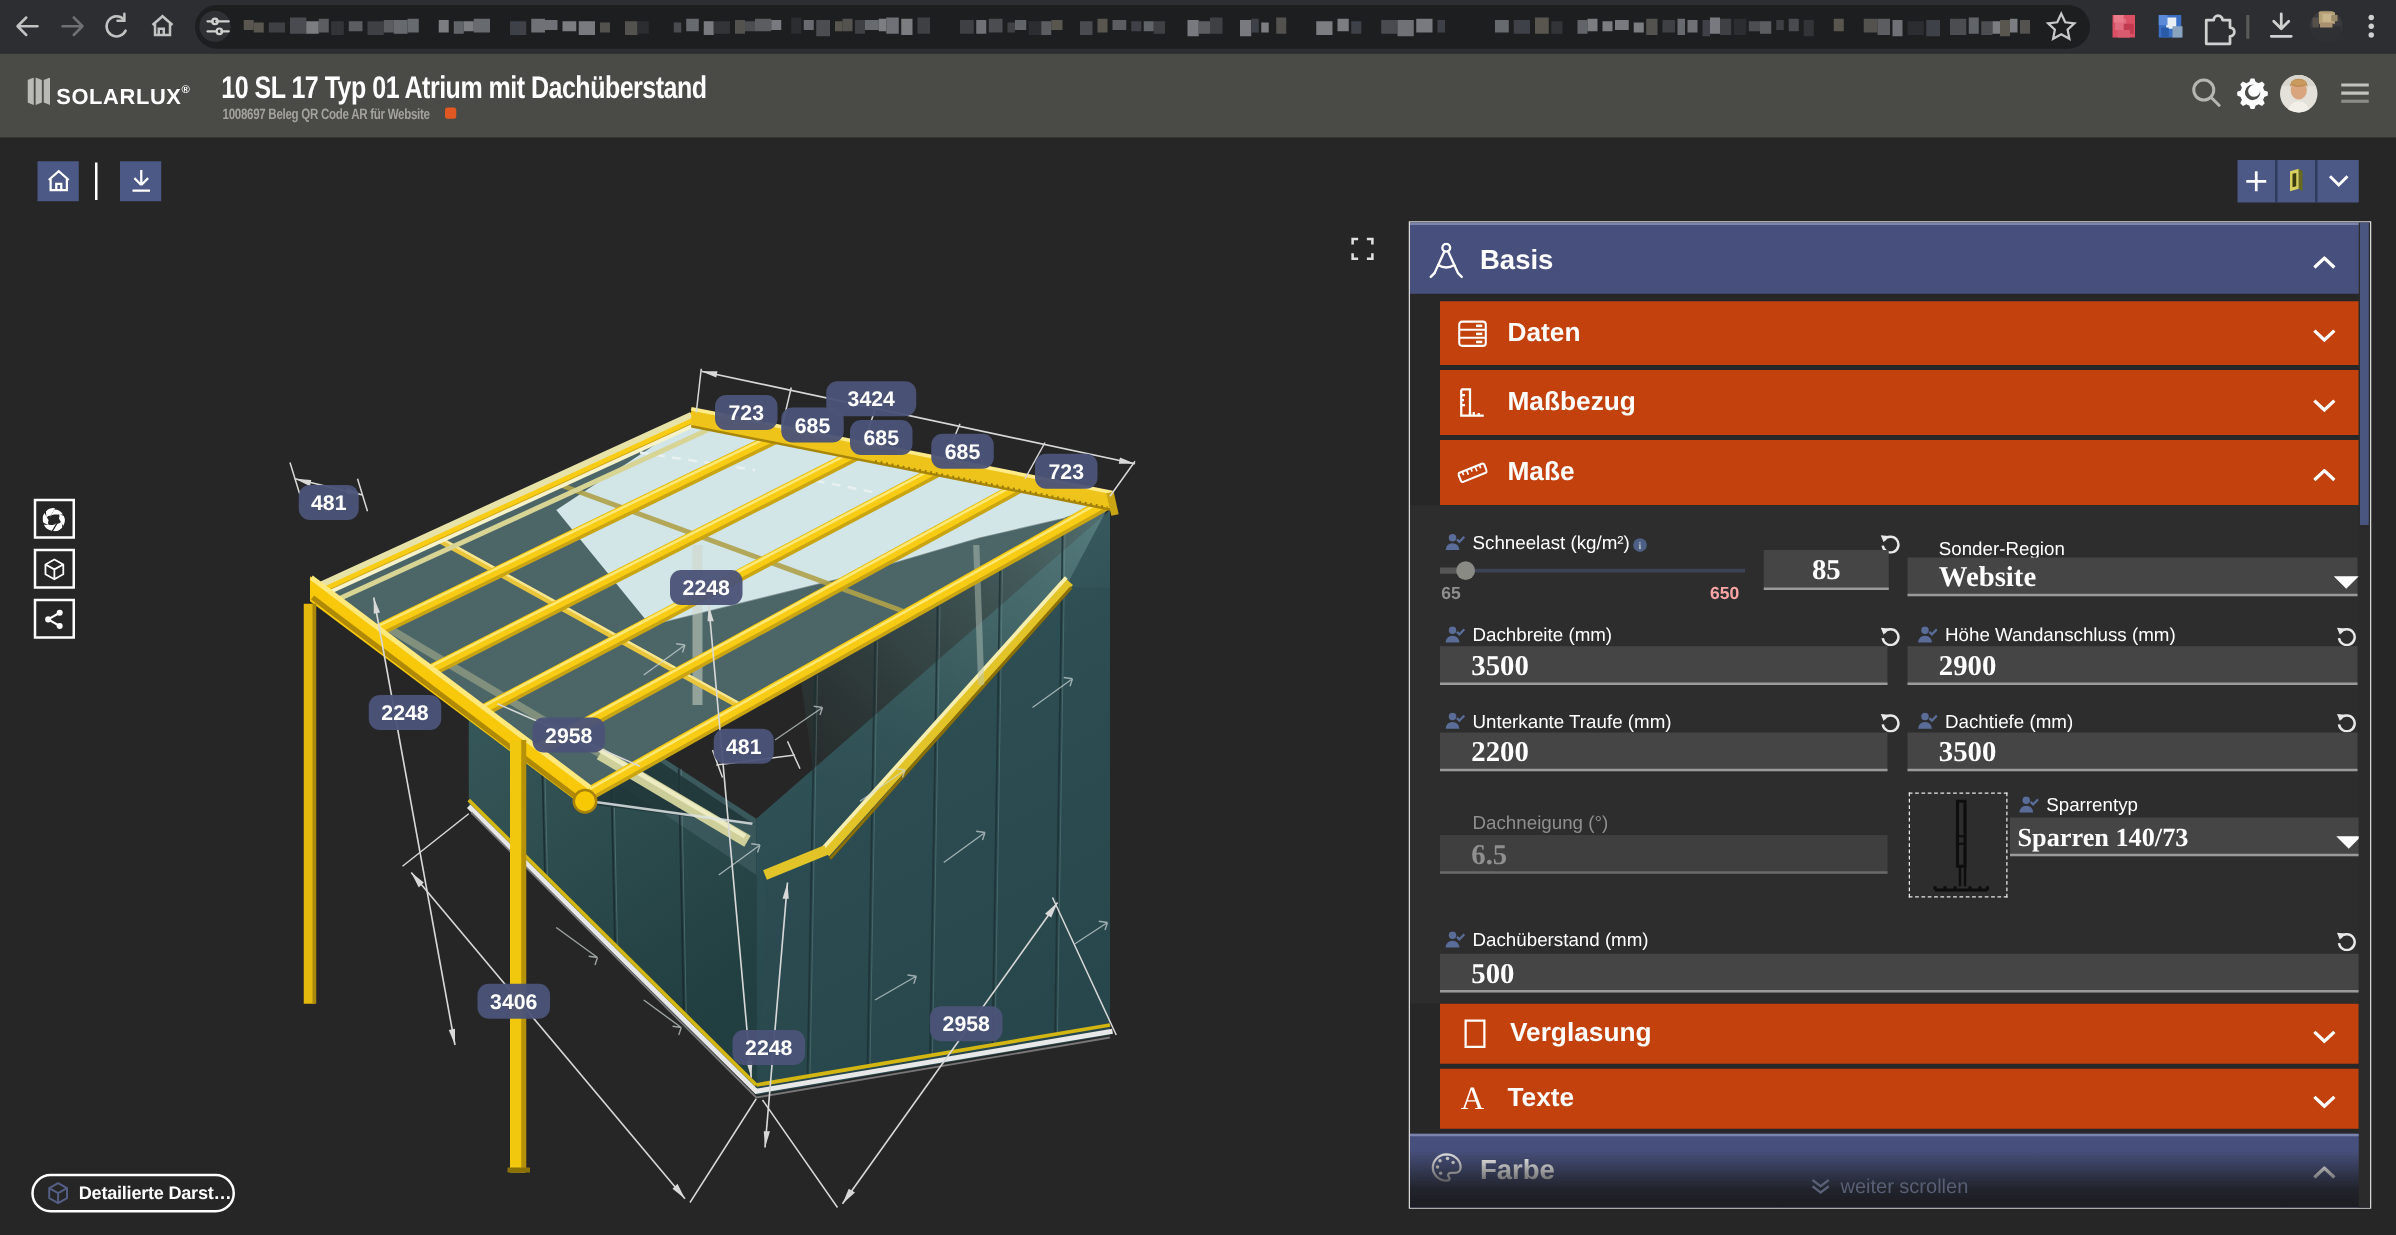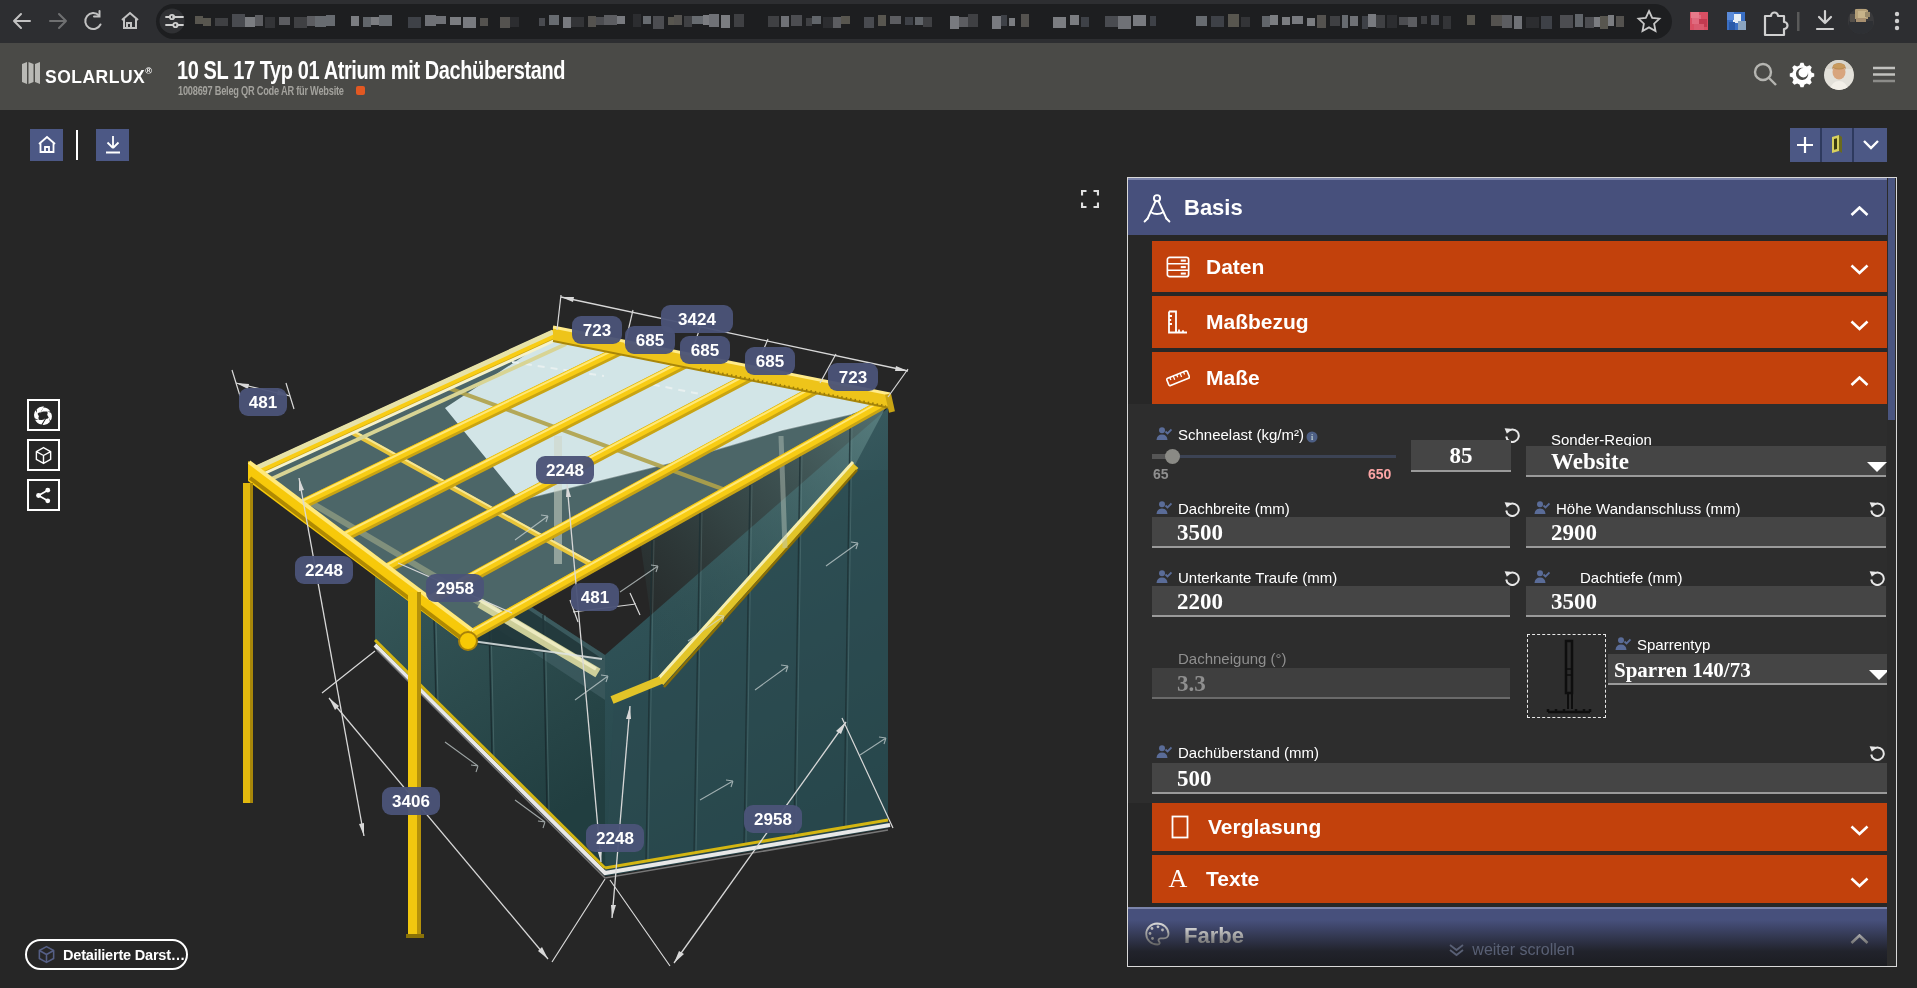--- a/index.html
+++ b/index.html
@@ -621,31 +621,31 @@
     <div class="fbox" style="left:24px;top:408px;width:358px;height:31px;background:#454545;border-bottom-color:#9a9a9a;">
       <span style="color:#fff">2200</span>
     </div>
     <div class="abs" style="left:406px;top:392px;"><svg width="16" height="14" viewBox="0 0 16 14">
         <g fill="#5a6c98">
           <circle cx="6" cy="3.2" r="3"></circle>
           <path d="M0.5 13 q0.5 -5.5 5.5 -5.5 q5 0 5.5 5.5 Z"></path>
           <path d="M9.5 4.5 l2 2 l4 -4" stroke="#5a6c98" stroke-width="1.8" fill="none"></path>
         </g>
       </svg></div>
-    <div class="flabel" style="left:428px;top:391px;color:#fff;margin-left:24px;">Dachtiefe (mm)</div>
+    <div class="flabel" style="left:428px;top:391px;color:#fff;">Dachtiefe (mm)</div>
     <div class="abs" style="left:741px;top:392px;"><svg width="17" height="16" viewBox="0 0 17 16">
         <path d="M3.2 5.2 A6.3 6.3 0 1 1 2.2 9.5" stroke="#e8e8e8" stroke-width="2" fill="none"></path>
         <polygon points="0.6,1.2 6.8,1.8 2.9,6.8" fill="#e8e8e8"></polygon>
       </svg></div>
     <div class="fbox" style="left:398px;top:408px;width:360px;height:31px;background:#454545;border-bottom-color:#9a9a9a;">
       <span style="color:#fff">3500</span>
     </div>
     <div class="flabel" style="left:50px;top:472px;color:#8f8f8f;">Dachneigung (°)</div>
     <div class="fbox" style="left:24px;top:490px;width:358px;height:31px;background:#3f3f3f;border-bottom-color:#6a6a6a;">
-      <span style="color:#8f8f8f">3.3</span>
+      <span style="color:#8f8f8f">6.5</span>
     </div>
     <div class="abs" style="left:399px;top:456px;width:79px;height:84px;border:1.5px dashed #e8e8e8;background:#2d2d2d;"><svg width="79" height="84" viewBox="0 0 79 84">
         <g stroke="#0e0e0e" fill="none">
           <path d="M38 6 h6 v52 h-6 Z" stroke-width="2.5"></path>
           <path d="M40 58 v16 M44 58 v16" stroke-width="2"></path>
           <path d="M20 77 h42 M20 77 v-3 M28 74 v3 M36 74 v3 M48 74 v3 M56 74 v3 M62 74 v3" stroke-width="2.5"></path>
           <path d="M38 34 h6 M38 40 h6" stroke-width="1.5"></path>
         </g>
       </svg></div>
     <div class="abs" style="left:487px;top:459px;"><svg width="16" height="14" viewBox="0 0 16 14">

